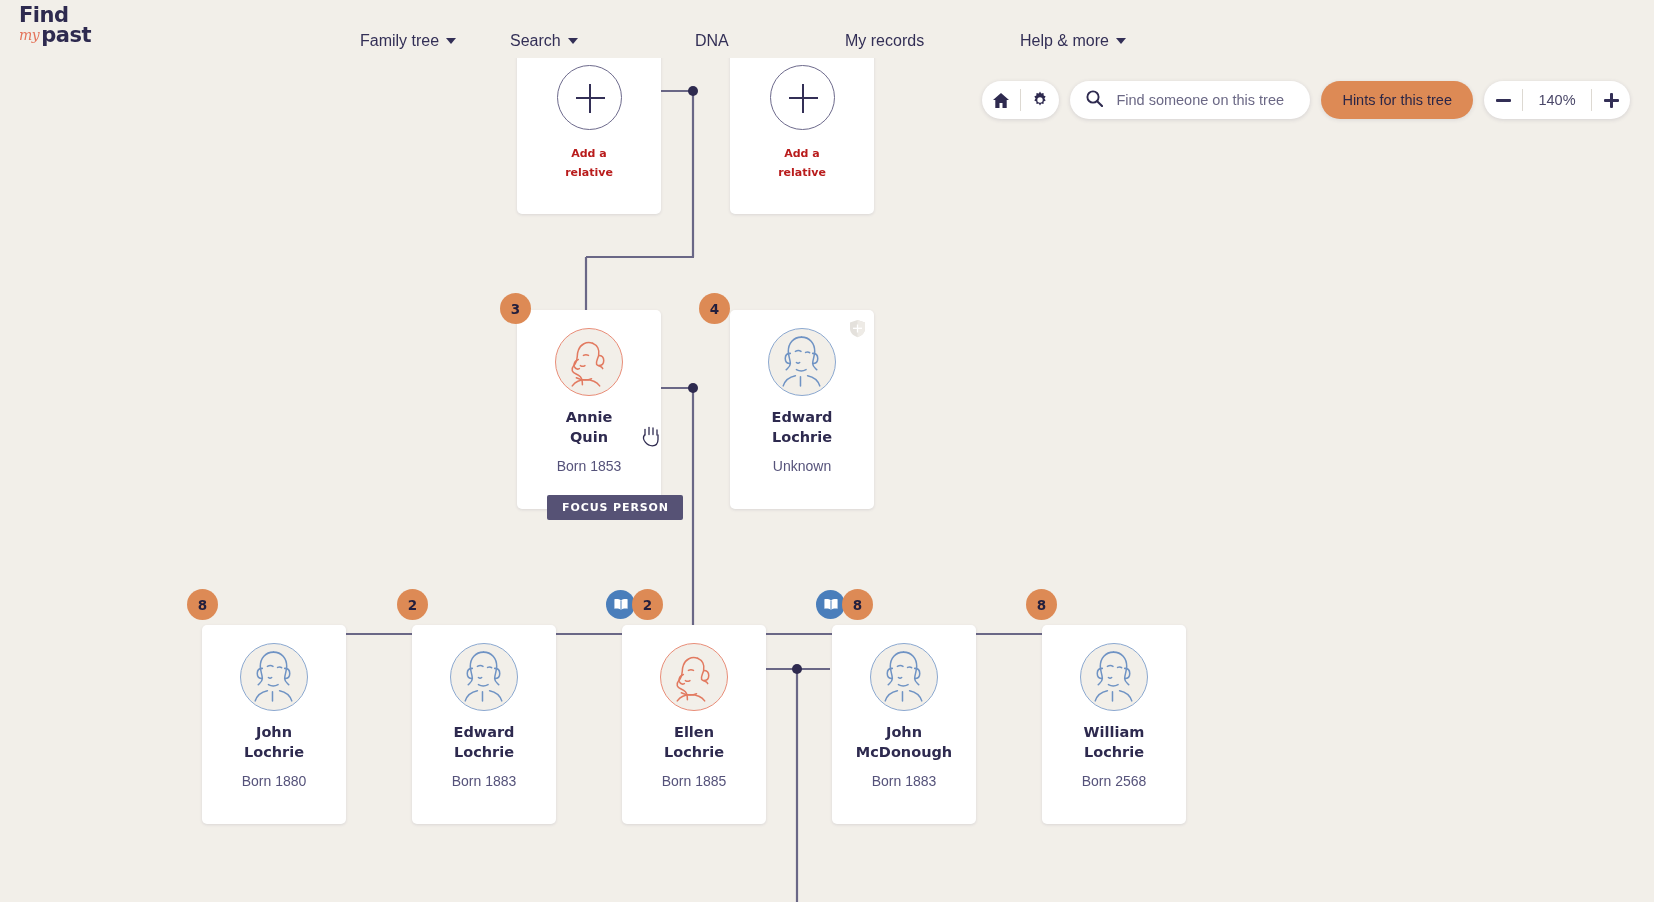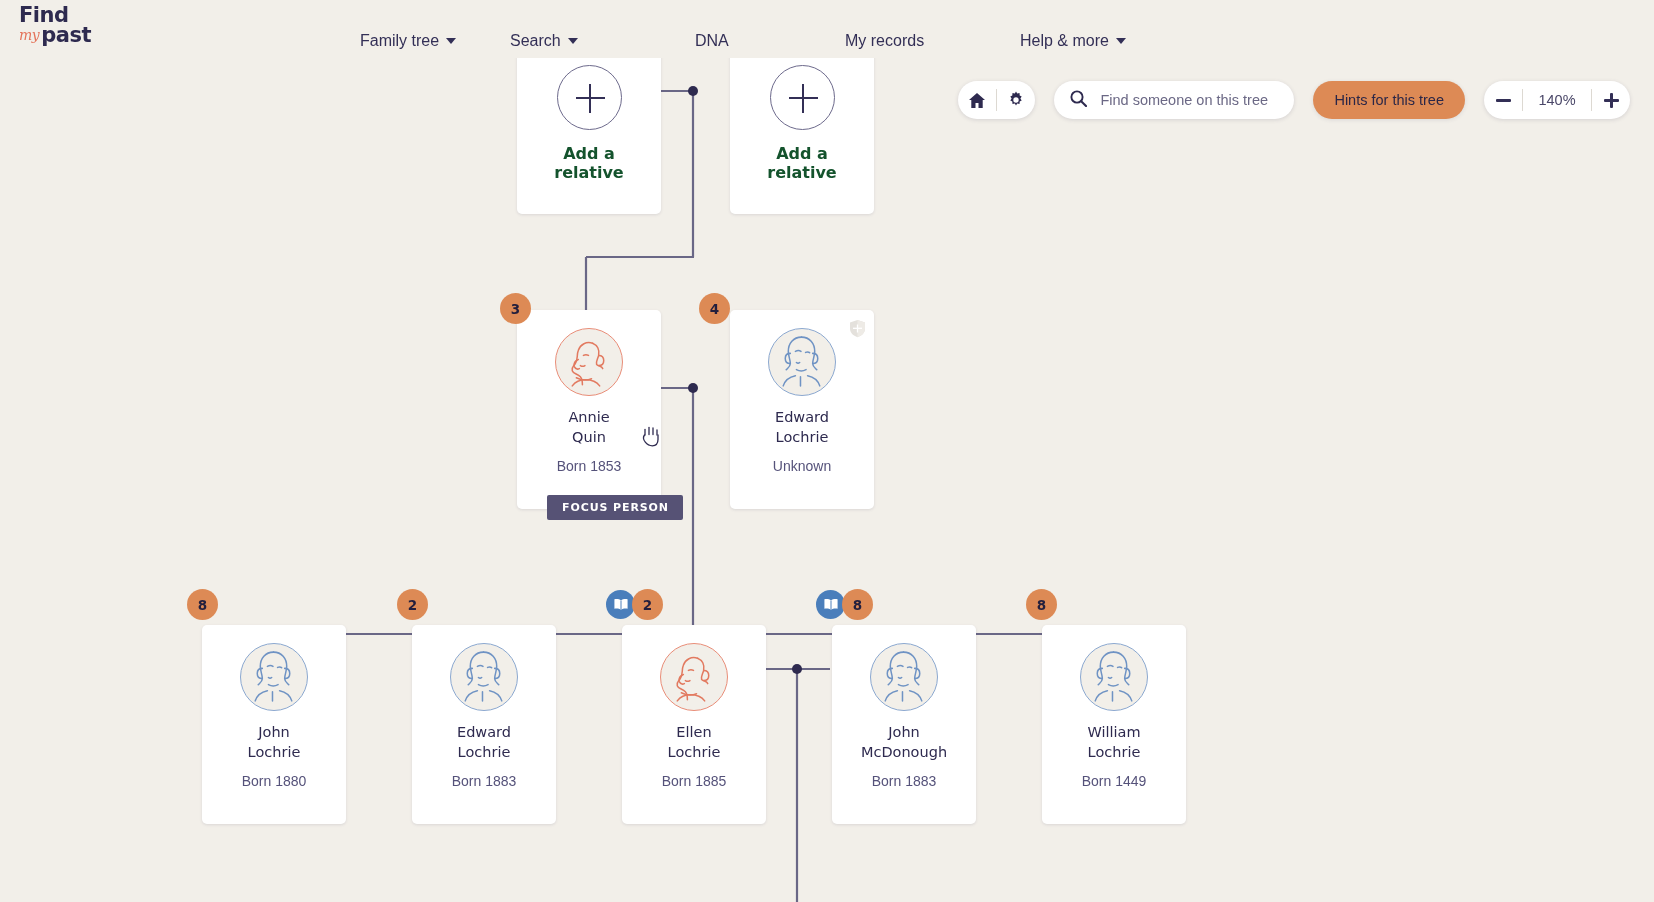--- a/index.html
+++ b/index.html
@@ -93,39 +93,39 @@
     position: relative;
   }
   .plus-circle::before, .plus-circle::after {
     content: ""; position: absolute; background: #332f56;
   }
   .plus-circle::before { left: 18px; top: 31px; width: 29px; height: 2.4px; }
   .plus-circle::after  { left: 31px; top: 18px; width: 2.4px; height: 29px; }
   .addlabel {
     margin-top: 14px; text-align: center;
     font-family: "DejaVu Sans", sans-serif;
-    font-weight: bold; font-size: 16px; color: #14532d;
+    font-weight: bold; font-size: 11px; color: #b91c1c;
     line-height: 19px;
   }
 
   .avatar {
     position: absolute; left: 50%; top: 18px;
     transform: translateX(-50%);
     width: 68px; height: 68px; border-radius: 50%;
     background: #f2efe9;
   }
   .avatar.male   { border: 1.6px solid #8ba8d0; }
   .avatar.female { border: 1.6px solid #e98d78; }
   .avatar svg { display: block; }
 
   .pname {
     position: absolute; left: 0; top: 98px; width: 100%;
     text-align: center;
     font-family: "DejaVu Sans", sans-serif;
-    font-weight: normal; font-size: 14.5px; color: #2e2a4f;
+    font-weight: bold; font-size: 14.5px; color: #2e2a4f;
     line-height: 19.5px;
   }
   .pborn {
     position: absolute; left: 0; top: 148px; width: 100%;
     text-align: center;
     font-size: 14px; color: #55527a;
   }
 
   
   .hint-badge {
@@ -158,21 +158,21 @@
     font-weight: bold; font-size: 11px; letter-spacing: 0.9px;
     padding: 6px 14px 6px 15px;
     border-radius: 2px;
     white-space: nowrap;
     z-index: 14;
   }
 
   
   #toolbar {
     position: absolute; right: 24px; top: 81px;
-    display: flex; align-items: center; gap: 19px;
+    display: flex; align-items: center; gap: 11px;
     z-index: 30;
   }
   .tb-group {
     background: #fff; border-radius: 22px; height: 38px;
     display: flex; align-items: center;
     box-shadow: 0 1px 4px rgba(60,55,90,0.16);
   }
   .tb-btn {
     width: 38px; height: 38px;
     display: flex; align-items: center; justify-content: center;
@@ -494,21 +494,21 @@
           <path d="M14 56c2 -6 7 -9 12 -10"></path>
           <path d="M50 56c-2 -6 -7 -9 -12 -10"></path>
           <path d="M31 47v9"></path>
         </g>
       </svg>
     </div>
     <div class="pname">
       <div>William</div>
       <div>Lochrie</div>
     </div>
-    <div class="pborn">Born 1449</div>
+    <div class="pborn">Born 2568</div>
   </div>
 
   <svg id="cursor" width="22" height="26" viewBox="0 0 22 26">
     <g fill="none" stroke="#2e2a4f" stroke-width="1.3" stroke-linecap="round">
       <path d="M4 12V6.5"></path>
       <path d="M8 11.5V4.5"></path>
       <path d="M12 11.5V5"></path>
       <path d="M16 12V7"></path>
       <path d="M3.5 12c-1.5 2 -1 5 0.8 7.2 1.8 2.2 4 3.6 7 3.6 3.6 0 5.7 -2.4 5.7 -6.2V12"></path>
     </g>

